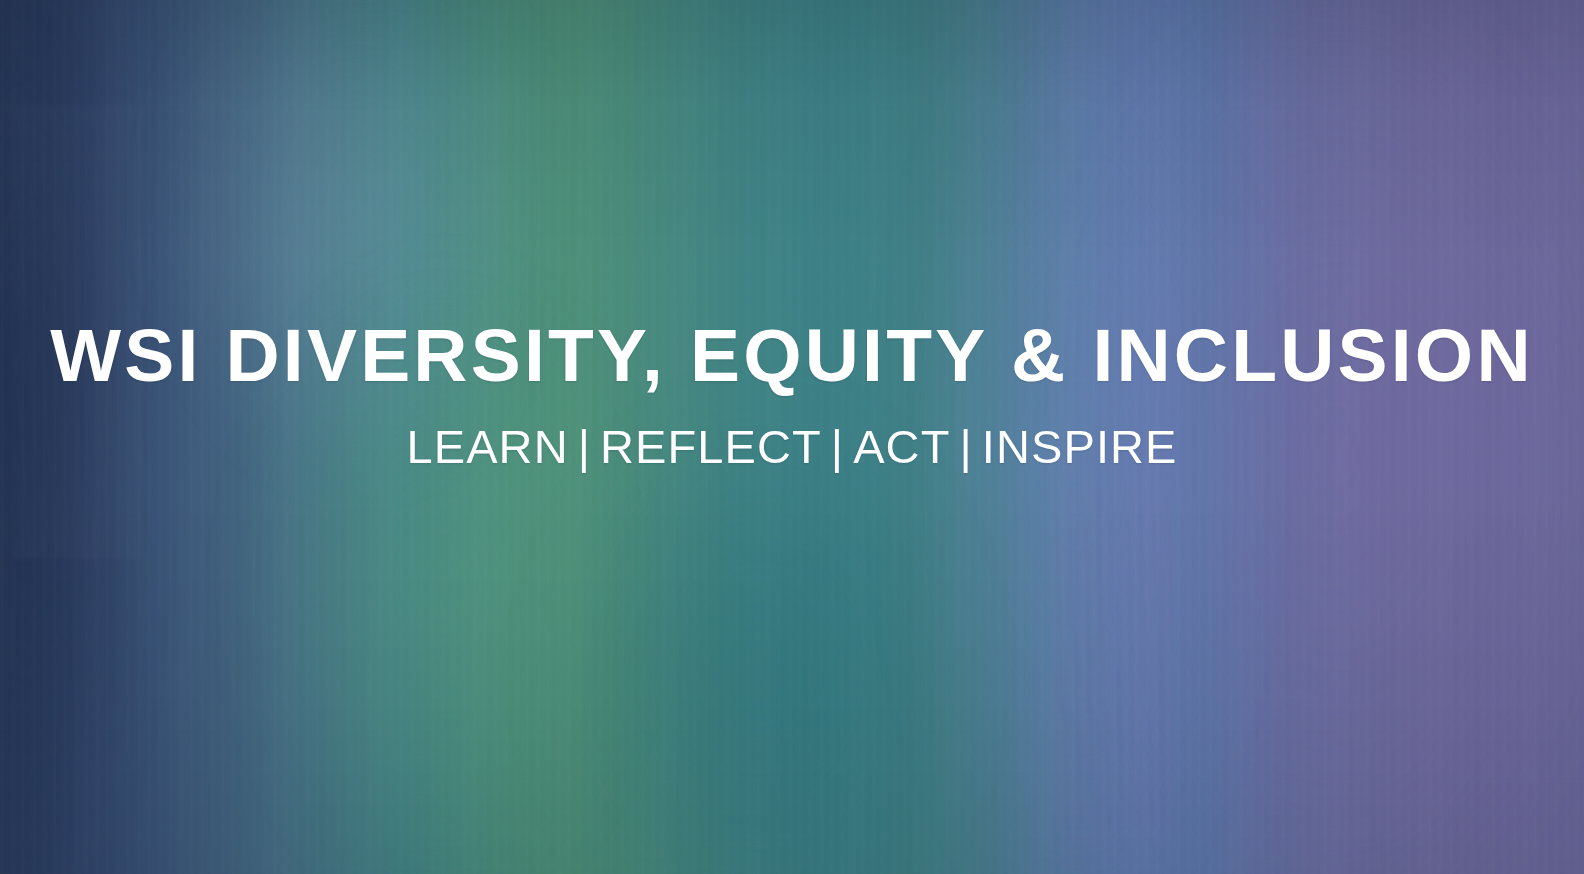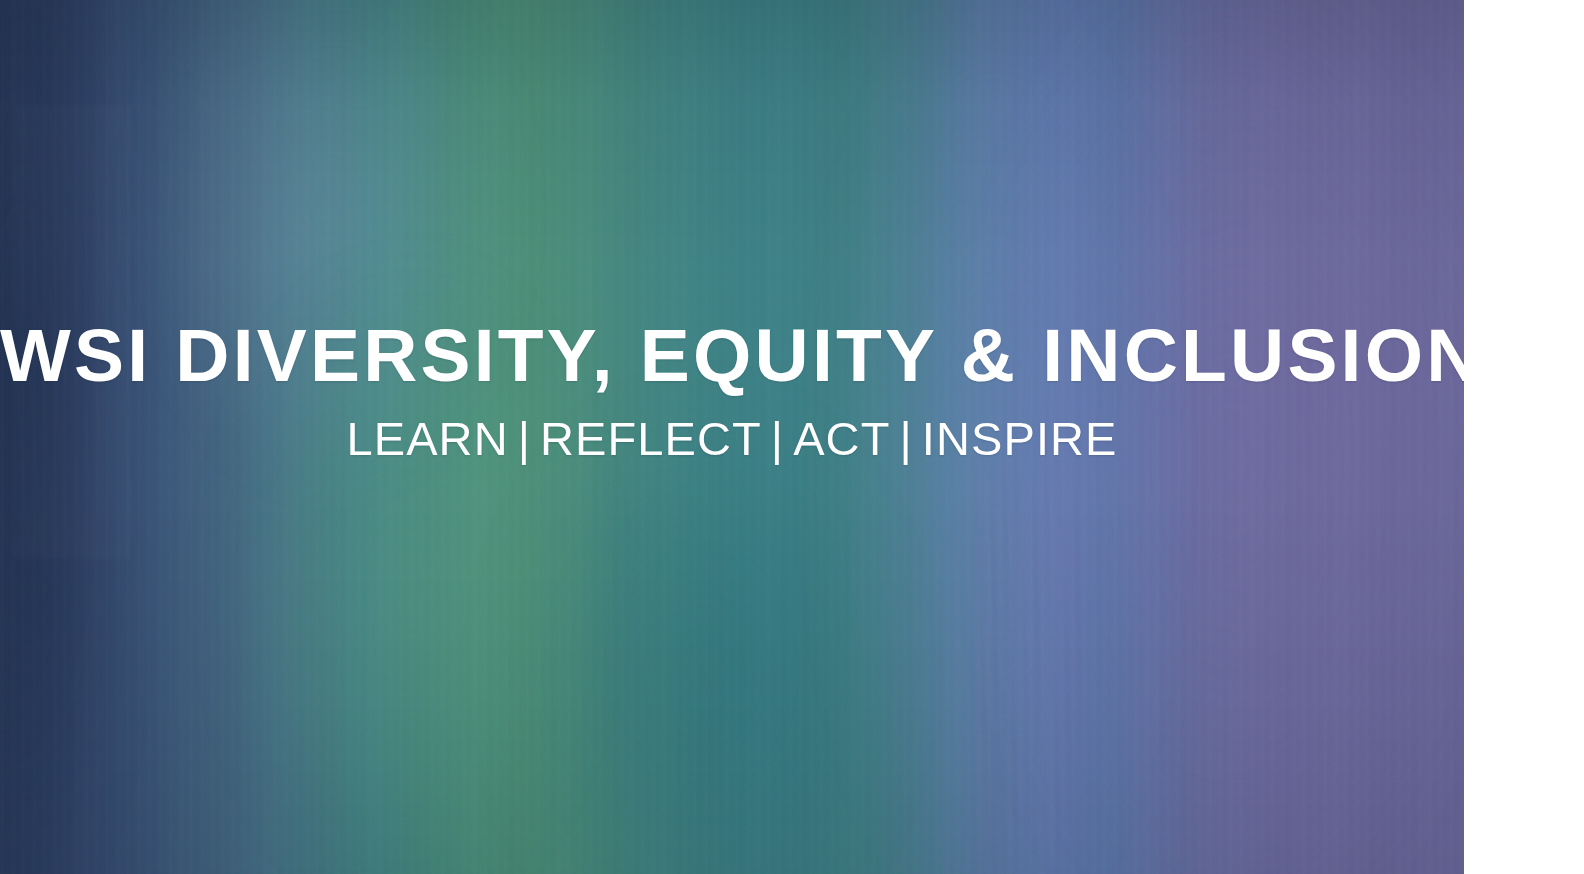--- a/index.html
+++ b/index.html
@@ -4,21 +4,21 @@
 <title>WSI Diversity, Equity &amp; Inclusion Banner</title>
 <style>
   html, body {
     margin: 0;
     padding: 0;
     background: #ffffff;
   }
 
   .banner {
     position: relative;
-    width: 1464px;
+    width: 1584px;
     height: 874px;
     overflow: hidden;
     font-family: "Liberation Sans", "DejaVu Sans", sans-serif;
     
     background:
       linear-gradient(90deg,
         #2a3c5f 0.0%,
         #2d4065 2.5%,
         #33486e 6.0%,
         #3a5478 10.0%,
@@ -256,21 +256,21 @@
     color: #ffffff;
     font-size: 75px;
     line-height: 1.0;
     font-weight: 700;
     letter-spacing: 3.2px;
     white-space: nowrap;
     text-shadow: 0 1px 2px rgba(20,40,60,0.18);
   }
 
   .subline {
-    margin: 22px 0 0 0;
+    margin: 30px 0 0 0;
     color: #ffffff;
     font-size: 47px;
     line-height: 1.0;
     font-weight: 300;
     letter-spacing: 1.1px;
     white-space: nowrap;
     text-shadow: 0 1px 2px rgba(20,40,60,0.16);
   }
   .subline .sep {
     padding: 0 9px;

